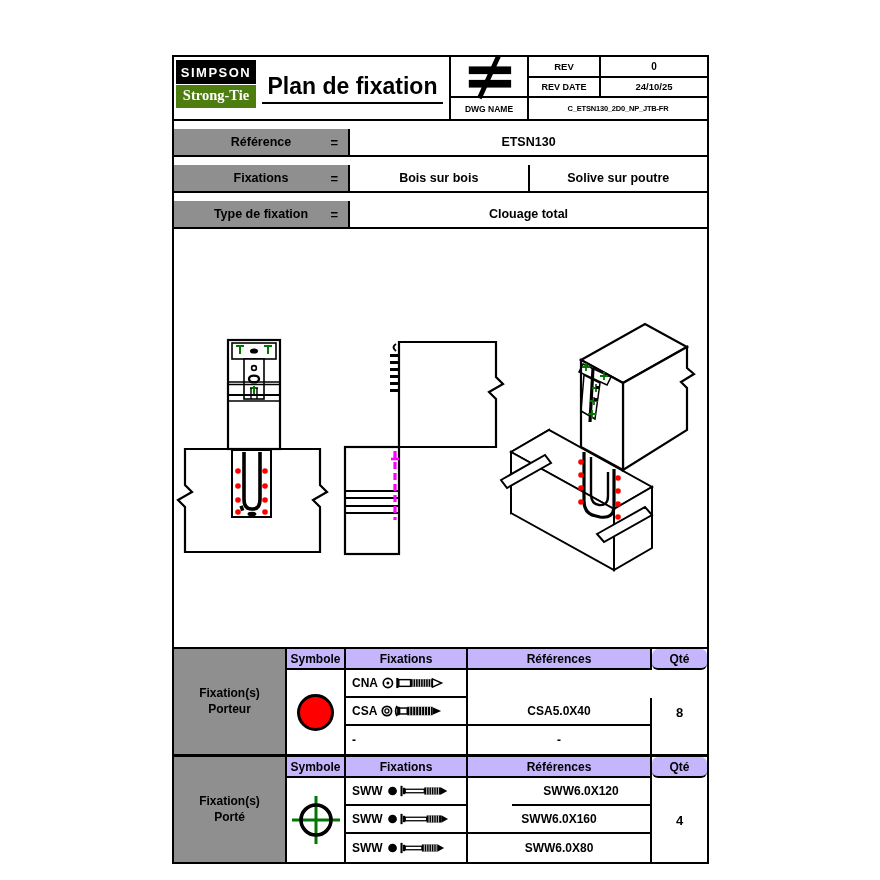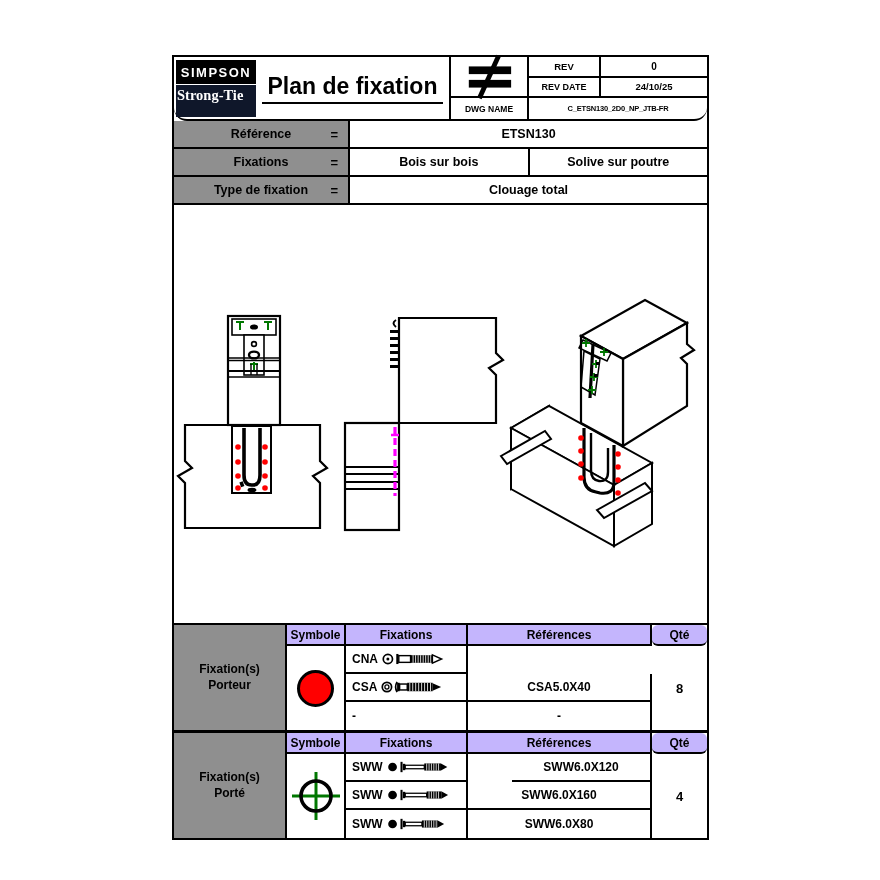--- a/index.html
+++ b/index.html
@@ -6,39 +6,39 @@
   body {
     width:880px; height:880px; background:#ffffff; position:relative;
     font-family:"Liberation Sans", sans-serif; font-weight:bold; color:#000;
     -webkit-font-smoothing:antialiased;
   }
   .sheet {
     position:absolute; left:172px; top:55px; width:537px;
     border:2.5px solid #000; background:#fff; box-sizing:border-box;
   }
   
-  .hdr { display:flex; height:62px; border-bottom:2.5px solid #000;border-radius:13px; }
+  .hdr { display:flex; height:62px; border-bottom:2.5px solid #000; }
   .logo-col { width:82px; box-sizing:border-box; padding:3px 0 0 2px; }
   .logo-black { background:#000; color:#fff; font-size:13px; letter-spacing:1.5px; text-align:center; padding:5px 1px 4px; }
-  .logo-red   { background:#0f172a; color:#fff; font-size:14.5px; text-align:left; padding:2px 1px 13px; margin-top:1px;
+  .logo-red   { background:#4d7c0f; color:#fff; font-size:14.5px; text-align:center; padding:2px 1px 4px; margin-top:1px;
                 font-family:"Liberation Serif", serif; }
   .title-col { flex:1; display:flex; align-items:center; justify-content:center; }
   .title-text { font-size:23px; border-bottom:2.5px solid #000; padding:0 6px 2px; white-space:nowrap; }
   .rev-grid { width:258px; border-left:2.5px solid #000; display:grid;
               grid-template-columns:78px 72px 1fr; grid-template-rows:1fr 1fr 1fr; box-sizing:border-box; }
   .rg { display:flex; align-items:center; justify-content:center; box-sizing:border-box; }
   .neq-cell { grid-area:1/1/3/2; border-right:2px solid #000; border-bottom:2px solid #000; }
   .rev-label { grid-area:1/2/2/3; border-right:2px solid #000; border-bottom:2px solid #000; font-size:9.5px; }
   .rev-val   { grid-area:1/3/2/4; border-bottom:2px solid #000; font-size:10px; }
   .revdate-label { grid-area:2/2/3/3; border-right:2px solid #000; border-bottom:2px solid #000; font-size:9px; }
   .revdate-val   { grid-area:2/3/3/4; border-bottom:2px solid #000; font-size:9.5px; }
   .dwg-label { grid-area:3/1/4/2; border-right:2px solid #000; font-size:8.5px; }
   .dwg-val   { grid-area:3/2/4/4; font-size:7.5px; letter-spacing:-0.2px; white-space:nowrap; }
   
-  .info-row { display:flex; height:26px; border-bottom:2.5px solid #000; }
+  .info-row { display:flex; height:26px; border-bottom:2.5px solid #000;margin-top:8px; }
   .info-label { width:176px; background:#8f8f8f; border-right:2.5px solid #000; position:relative;
                 display:flex; align-items:center; justify-content:center; font-size:12.5px; box-sizing:border-box; }
   .info-eq { position:absolute; right:10px; top:50%; transform:translateY(-50%); font-size:13px; }
   .info-vals { flex:1; display:flex; }
   .info-val { flex:1; display:flex; align-items:center; justify-content:center; font-size:12.5px; }
   .info-val + .info-val { border-left:2.5px solid #000; }
   
   .draw-area { position:relative; height:418px; border-bottom:2.5px solid #000; background:#fff; overflow:hidden; }
   .dv { position:absolute; }
   

